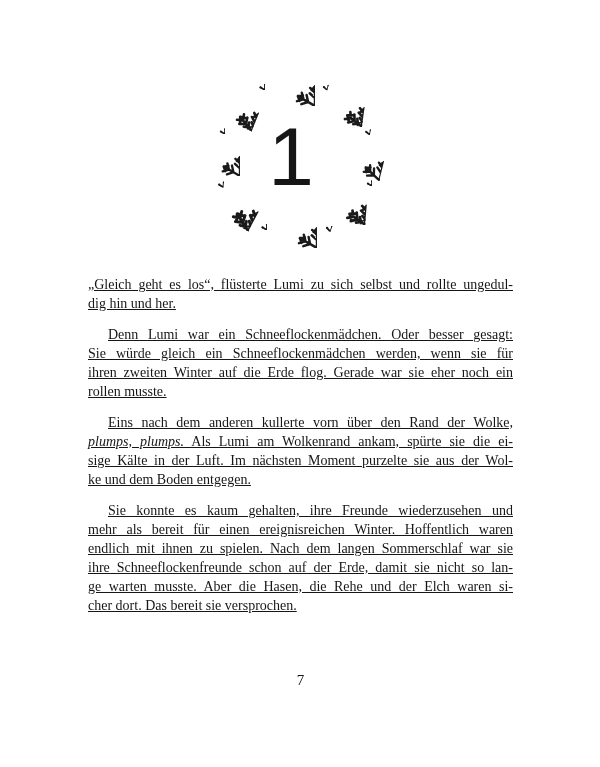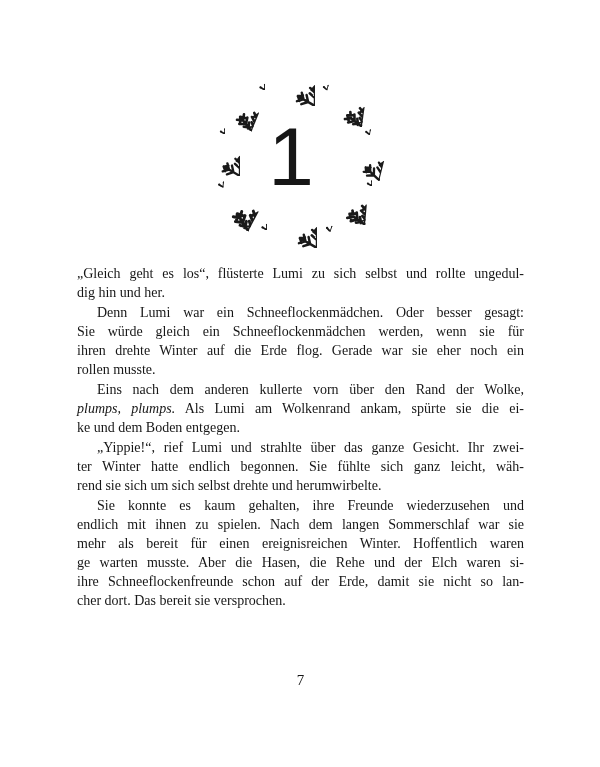--- a/index.html
+++ b/index.html
@@ -21,21 +21,21 @@
     font-family:"Liberation Sans","DejaVu Sans",sans-serif;
     font-size:82px;font-weight:400;color:#161616;
   }
   .svg-defs{position:absolute;width:0;height:0;overflow:hidden;}
   
   .text-block{
     position:absolute;
     left:76px;top:263px;width:449px;
     font-size:14px;line-height:19px;
   }
-  .paragraph{margin:1px;}
+  .paragraph{margin:12px;text-decoration:underline;}
   .line{
     text-align:justify;
     text-align-last:justify;
     white-space:normal;
   }
   .line.para-end{text-align-last:left;}
   .line.indent{text-indent:20px;}
   .line em{font-style:italic;}
   
   .page-number{
@@ -149,38 +149,34 @@
 
   <div class="text-block">
 
   <div class="paragraph">
         <div class="line">„Gleich geht es los“, flüsterte Lumi zu sich selbst und rollte ungedul-</div>
         <div class="line para-end">dig hin und her.</div>
       </div>
       <div class="paragraph">
         <div class="line indent">Denn Lumi war ein Schneeflockenmädchen. Oder besser gesagt:</div>
         <div class="line">Sie würde gleich ein Schneeflockenmädchen werden, wenn sie für</div>
-        <div class="line">ihren drehte Winter auf die Erde flog. Gerade war sie eher noch ein</div>
+        <div class="line">ihren zweiten Winter auf die Erde flog. Gerade war sie eher noch ein</div>
         <div class="line para-end">rollen musste.</div>
       </div>
       <div class="paragraph">
         <div class="line indent">Eins nach dem anderen kullerte vorn über den Rand der Wolke,</div>
         <div class="line"><em>plumps, plumps.</em> Als Lumi am Wolkenrand ankam, spürte sie die ei-</div>
+        <div class="line">sige Kälte in der Luft. Im nächsten Moment purzelte sie aus der Wol-</div>
         <div class="line para-end">ke und dem Boden entgegen.</div>
       </div>
       <div class="paragraph">
-        <div class="line indent">„Yippie!“, rief Lumi und strahlte über das ganze Gesicht. Ihr zwei-</div>
-        <div class="line">ter Winter hatte endlich begonnen. Sie fühlte sich ganz leicht, wäh-</div>
-        <div class="line para-end">rend sie sich um sich selbst drehte und herumwirbelte.</div>
-      </div>
-      <div class="paragraph">
         <div class="line indent">Sie konnte es kaum gehalten, ihre Freunde wiederzusehen und</div>
+        <div class="line">mehr als bereit für einen ereignisreichen Winter. Hoffentlich waren</div>
         <div class="line">endlich mit ihnen zu spielen. Nach dem langen Sommerschlaf war sie</div>
-        <div class="line">mehr als bereit für einen ereignisreichen Winter. Hoffentlich waren</div>
+        <div class="line">ihre Schneeflockenfreunde schon auf der Erde, damit sie nicht so lan-</div>
         <div class="line">ge warten musste. Aber die Hasen, die Rehe und der Elch waren si-</div>
-        <div class="line">ihre Schneeflockenfreunde schon auf der Erde, damit sie nicht so lan-</div>
         <div class="line para-end">cher dort. Das bereit sie versprochen.</div>
       </div>
     </div>
 
   <div class="page-number">7</div>
 
 </div>
 
 </body></html>

